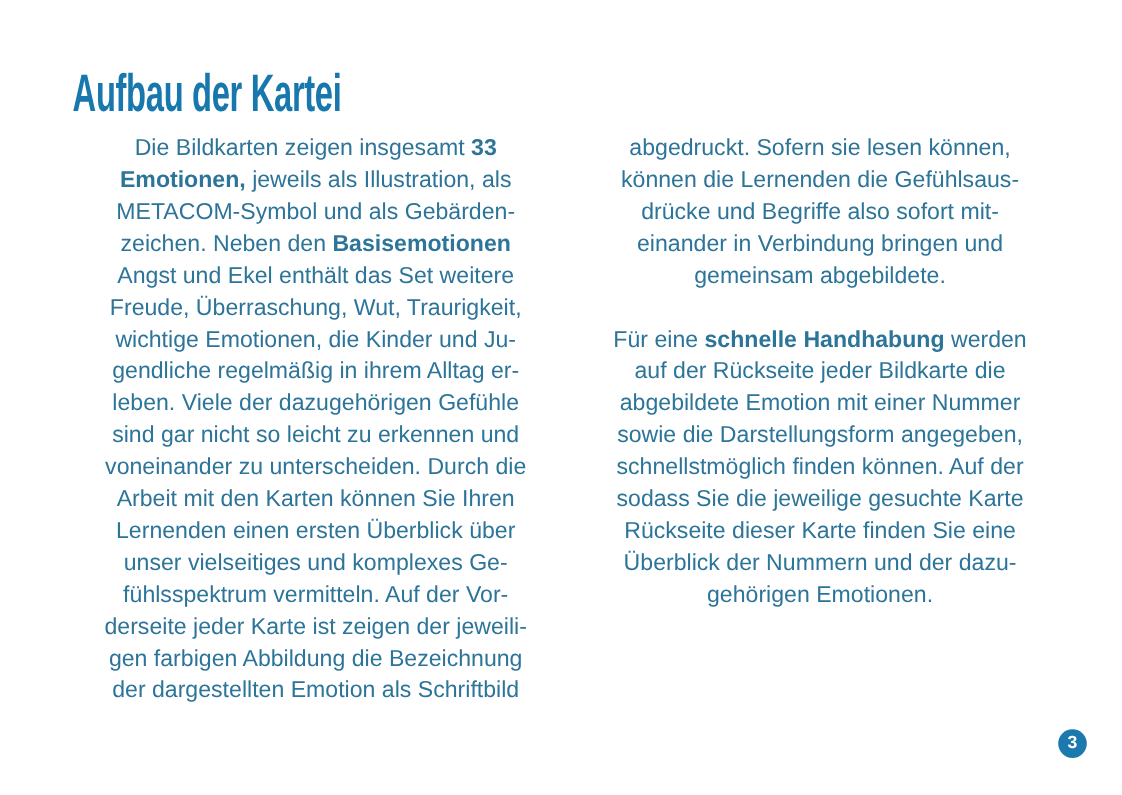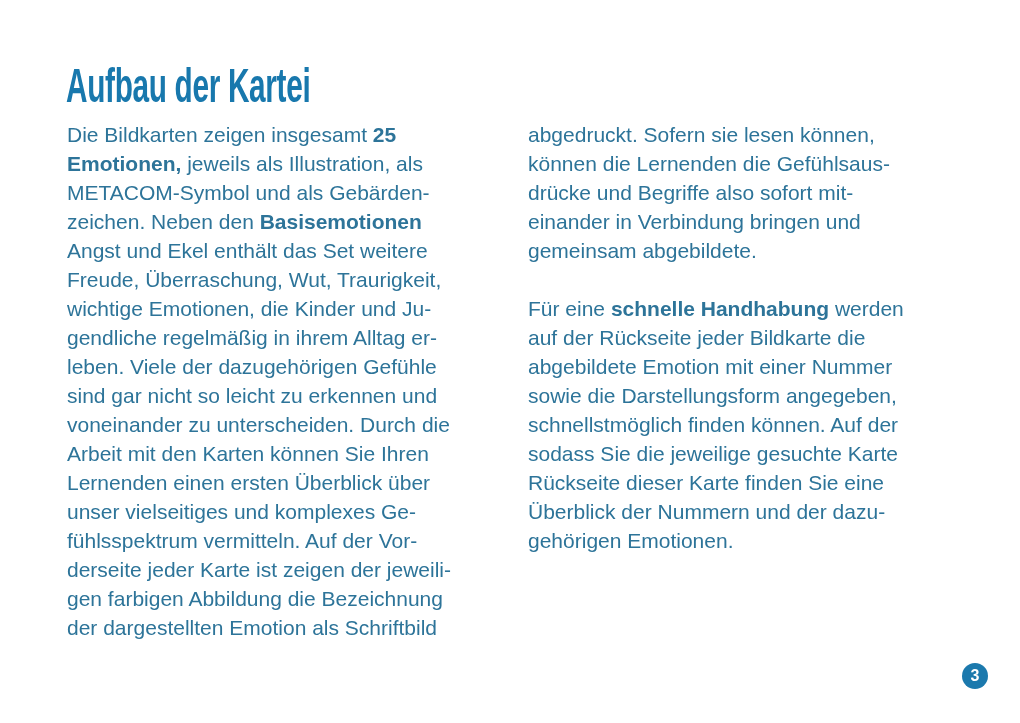--- a/index.html
+++ b/index.html
@@ -13,20 +13,21 @@
   html, body {
     width: 1020px; height: 723px;
     background: var(--bg);
     overflow: hidden;
     font-family: "Liberation Sans", sans-serif;
   }
   .page {
     position: relative;
     width: 1020px; height: 723px;
     background: var(--bg);
+    text-align: center;
   }
   .title {
     position: absolute;
     left: 66px; top: 62px;
     font-size: 48px;
     font-weight: 700;
     line-height: 1;
     color: var(--heading);
     letter-spacing: -0.5px;
     transform: scaleX(0.62);
@@ -60,21 +61,21 @@
   }
 </style>
 </head>
 <body>
 
 <div class="page">
   <h1 class="title">Aufbau der Kartei</h1>
 
   <div class="column column-left">
       <div class="paragraph">
-        <div class="line"><span class="">Die Bildkarten zeigen insgesamt </span><span class="bold">25</span></div>
+        <div class="line"><span class="">Die Bildkarten zeigen insgesamt </span><span class="bold">33</span></div>
         <div class="line"><span class="bold">Emotionen,</span><span class=""> jeweils als Illustration, als</span></div>
         <div class="line"><span class="">METACOM-Symbol und als Gebärden-</span></div>
         <div class="line"><span class="">zeichen. Neben den </span><span class="bold">Basisemotionen</span></div>
         <div class="line"><span class="">Angst und Ekel enthält das Set weitere</span></div>
         <div class="line"><span class="">Freude, Überraschung, Wut, Traurigkeit,</span></div>
         <div class="line"><span class="">wichtige Emotionen, die Kinder und Ju-</span></div>
         <div class="line"><span class="">gendliche regelmäßig in ihrem Alltag er-</span></div>
         <div class="line"><span class="">leben. Viele der dazugehörigen Gefühle</span></div>
         <div class="line"><span class="">sind gar nicht so leicht zu erkennen und</span></div>
         <div class="line"><span class="">voneinander zu unterscheiden. Durch die</span></div>

